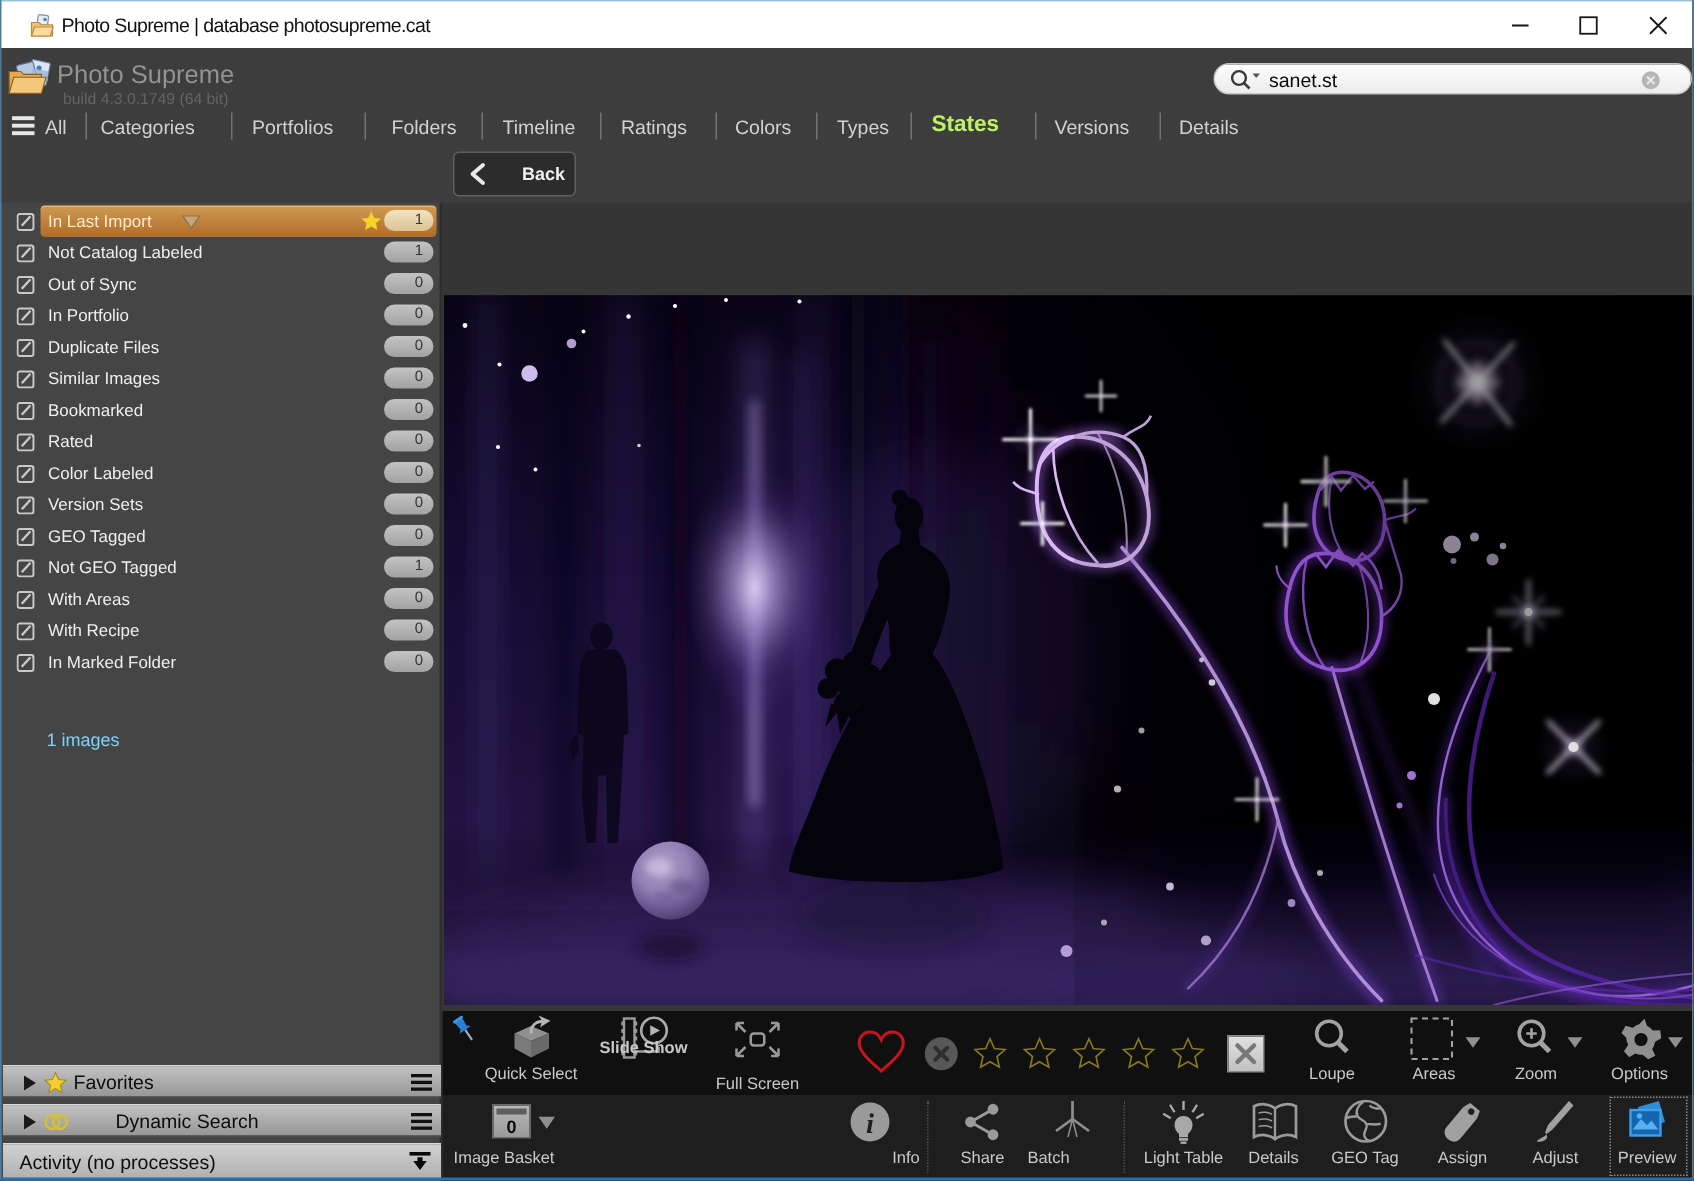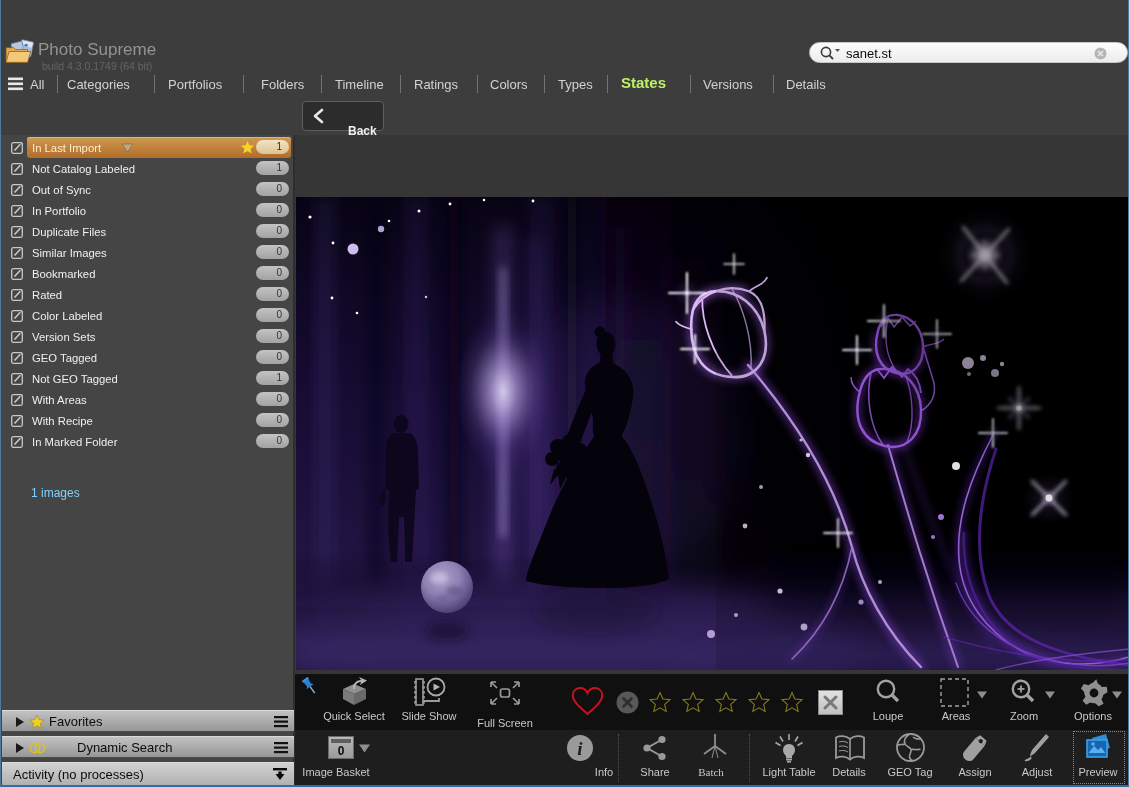--- a/index.html
+++ b/index.html
@@ -38,20 +38,38 @@
   #photo{left:1px;top:62px;width:833px;height:473px;background:#000;}
   #tb1{left:0px;top:539px;width:834px;height:56px;background:#101010;}
   #tb2{left:0px;top:595px;width:834px;height:57px;background:#1e1e1e;border-right:1px solid #3f7099;box-sizing:border-box;}
   .tblbl{position:absolute;font-size:11px;color:#c9c9c9;text-align:center;transform:translateX(-50%);white-space:nowrap;}
   #winborder{left:0;top:0;width:1129px;height:787px;border-left:1px solid #4c7aa0;border-right:1px solid #4c7aa0;border-bottom:2px solid #2e6da6;box-sizing:border-box;pointer-events:none;}
 </style>
 </head>
 <body>
 <div id="win">
 
+  <div id="titlebar" class="abs">
+    <svg class="abs" style="left:20px;top:8px" width="16" height="16" viewBox="0 0 16 16">
+      <rect x="5" y="1" width="7" height="9" rx="1" fill="#e8eef6" stroke="#7a8fb0" stroke-width="0.8" transform="rotate(8 8 5)"></rect>
+      <circle cx="10" cy="4" r="1.2" fill="#4a88c8"></circle>
+      <path d="M1 6 L6 6 L7.5 7.5 L15 7.5 L15 15 L1 15 Z" fill="#f2c178" stroke="#b98a3e" stroke-width="0.8"></path>
+      <path d="M1 15 L3 9 L15.5 9 L13.5 15 Z" fill="#fadb9e" stroke="#b98a3e" stroke-width="0.8"></path>
+    </svg>
+    <div id="titletext" class="abs">Photo Supreme | database photosupreme.cat</div>
+    <div class="winbtn abs" style="left:990px;"><svg width="46" height="31">
+          <line x1="18" y1="16" x2="29" y2="16" stroke="#161616" stroke-width="1.2"></line>
+        </svg></div>
+    <div class="winbtn abs" style="left:1036px;"><svg width="46" height="31">
+          <rect x="17.5" y="10.5" width="11" height="11" fill="none" stroke="#161616" stroke-width="1.2"></rect>
+        </svg></div>
+    <div class="winbtn abs" style="left:1082px;"><svg width="46" height="31">
+          <path d="M18 10.5 L29 21.5 M29 10.5 L18 21.5" stroke="#161616" stroke-width="1.2"></path>
+        </svg></div>
+  </div>
 
   <div id="header" class="abs">
     <svg class="abs" style="left:3px;top:5px" width="32" height="29" viewBox="0 0 52 47" preserveAspectRatio="none">
       <g transform="translate(10,6) scale(1.25)">
       <rect x="14" y="0" width="16" height="20" rx="1.5" fill="#dde6f2" stroke="#6d82a8" transform="rotate(12 22 10)"></rect>
       <rect x="4" y="2" width="15" height="19" rx="1.5" fill="#b8c8e0" stroke="#5a6f96" transform="rotate(-14 11 11)"></rect>
       <circle cx="22" cy="6" r="2.2" fill="#3c7ec0"></circle>
       <path d="M24 16 C22 10 18 9 16 12 L16 6 L30 9 L29 18 Z" fill="#9fb4d4" opacity="0.8"></path>
       <path d="M-4 9 L6 9 L8.5 11.5 L24 11.5 L24 28 L-4 28 Z" fill="#e8a94e" stroke="#8a5f22"></path>
       <path d="M-4 28 L0 14 L28 14 L24 28 Z" fill="#f4c87a" stroke="#8a5f22"></path>
@@ -99,21 +117,21 @@
         <span class="sep" style="left:690px"></span>
       <span class="t" style="left:703px">Versions</span>
         <span class="sep" style="left:773px"></span>
       <span class="t" style="left:786px">Details</span>
     </div>
 
     <div id="backbtn" class="abs">
       <svg class="abs" style="left:8px;top:6px" width="16" height="16" viewBox="0 0 16 16">
         <path d="M11 2 L4 8 L11 14" fill="none" stroke="#e8e8e8" stroke-width="2.6" stroke-linecap="round" stroke-linejoin="round"></path>
       </svg>
-      <span class="abs" style="left:29px;top:22px;font-size:12px;font-weight:bold;color:#f0f0f0;padding-left:16px;">Back</span>
+      <span class="abs" style="left:29px;top:7px;font-size:12px;font-weight:bold;color:#f0f0f0;padding-left:16px;">Back</span>
     </div>
   </div>
 
   <div id="sidebar" class="abs">
     <div class="vline"></div>
 
     <div class="srow" style="top:2px">
         <svg class="abs" style="left:10px;top:4px" width="13" height="13" viewBox="0 0 13 13">
           <rect x="0.7" y="1.7" width="10.6" height="10.6" rx="1.5" fill="none" stroke="#c9c9c9" stroke-width="1.3"></rect>
           <path d="M3.5 9.5 L9.3 3.2" stroke="#c9c9c9" stroke-width="1.6"></path>
@@ -627,21 +645,21 @@
           <rect x="5.2" y="24" width="2.2" height="2.6" fill="#9a9a9a"></rect>
         <rect x="13.6" y="4" width="2.2" height="2.6" fill="#9a9a9a"></rect>
           <rect x="13.6" y="9" width="2.2" height="2.6" fill="#9a9a9a"></rect>
           <rect x="13.6" y="14" width="2.2" height="2.6" fill="#9a9a9a"></rect>
           <rect x="13.6" y="19" width="2.2" height="2.6" fill="#9a9a9a"></rect>
           <rect x="13.6" y="24" width="2.2" height="2.6" fill="#9a9a9a"></rect>
         <path d="M14 24 L30 24 L30 21" fill="none" stroke="#9a9a9a" stroke-width="1.8"></path>
         <circle cx="27" cy="10" r="8.5" fill="#101010" stroke="#a8a8a8" stroke-width="1.8"></circle>
         <path d="M24.5 6.5 L31 10 L24.5 13.5 Z" fill="#b5b5b5"></path>
       </svg>
-      <div class="tblbl" style="left:134px;top:36px;">Slide Show</div>
+      <div class="tblbl" style="left:134px;top:19px;font-weight:bold;">Slide Show</div>
       <svg class="abs" style="left:192px;top:4px" width="36" height="30" viewBox="0 0 36 30">
         <g stroke="#999" stroke-width="1.7" fill="none">
           <path d="M10 10 L4 4 M4 4 L4 9 M4 4 L9 4"></path>
           <path d="M26 10 L32 4 M32 4 L32 9 M32 4 L27 4"></path>
           <path d="M10 20 L4 26 M4 26 L4 21 M4 26 L9 26"></path>
           <path d="M26 20 L32 26 M32 26 L32 21 M32 26 L27 26"></path>
           <rect x="13.5" y="11" width="9" height="8" rx="2"></rect>
         </g>
       </svg>
       <div class="tblbl" style="left:210px;top:43px;">Full Screen</div>
@@ -717,21 +735,21 @@
         <circle cx="7" cy="14" r="3.6" fill="#9a9a9a"></circle>
           <circle cx="22" cy="5.5" r="3.6" fill="#9a9a9a"></circle>
           <circle cx="22" cy="22.5" r="3.6" fill="#9a9a9a"></circle>
         <path d="M7 14 L22 5.5 M7 14 L22 22.5" stroke="#9a9a9a" stroke-width="2"></path>
       </svg>
       <div class="tblbl" style="left:360px;top:36px;">Share</div>
       <svg class="abs" style="left:404px;top:2px" width="32" height="32" viewBox="0 0 32 32">
         <path d="M16 2 L16 14 M16 14 L5 22 M16 14 L27 22" stroke="#8f8f8f" stroke-width="1.8" fill="none"></path>
         <path d="M16 14 L13 26 M16 14 L19 26" stroke="#8f8f8f" stroke-width="1" fill="none"></path>
       </svg>
-      <div class="tblbl" style="left:416px;top:36px;font-family:Liberation Serif, serif;">Batch</div>
+      <div class="tblbl" style="left:404px;top:36px;">Batch</div>
       <div class="abs" style="left:454px;top:4px;width:1px;height:48px;border-left:1px dotted #4e4e4e;"></div>
       <svg class="abs" style="left:478px;top:2px" width="32" height="32" viewBox="0 0 32 32">
         <path d="M16 12 C12 12 10 15 10 18 C10 21 12 23 13 24 L13 26 L19 26 L19 24 C20 23 22 21 22 18 C22 15 20 12 16 12 Z" fill="#a8a8a8"></path>
         <rect x="13" y="26.5" width="6" height="2" fill="#a8a8a8"></rect>
           <rect x="14" y="29" width="4" height="1.6" fill="#a8a8a8"></rect>
         <g stroke="#a8a8a8" stroke-width="1.6">
             <line x1="16" y1="8" x2="16" y2="2"></line>
             <line x1="10" y1="9.5" x2="7" y2="4.5"></line>
             <line x1="22" y1="9.5" x2="25" y2="4.5"></line>
             <line x1="7.5" y1="13.5" x2="2.5" y2="10.5"></line>

